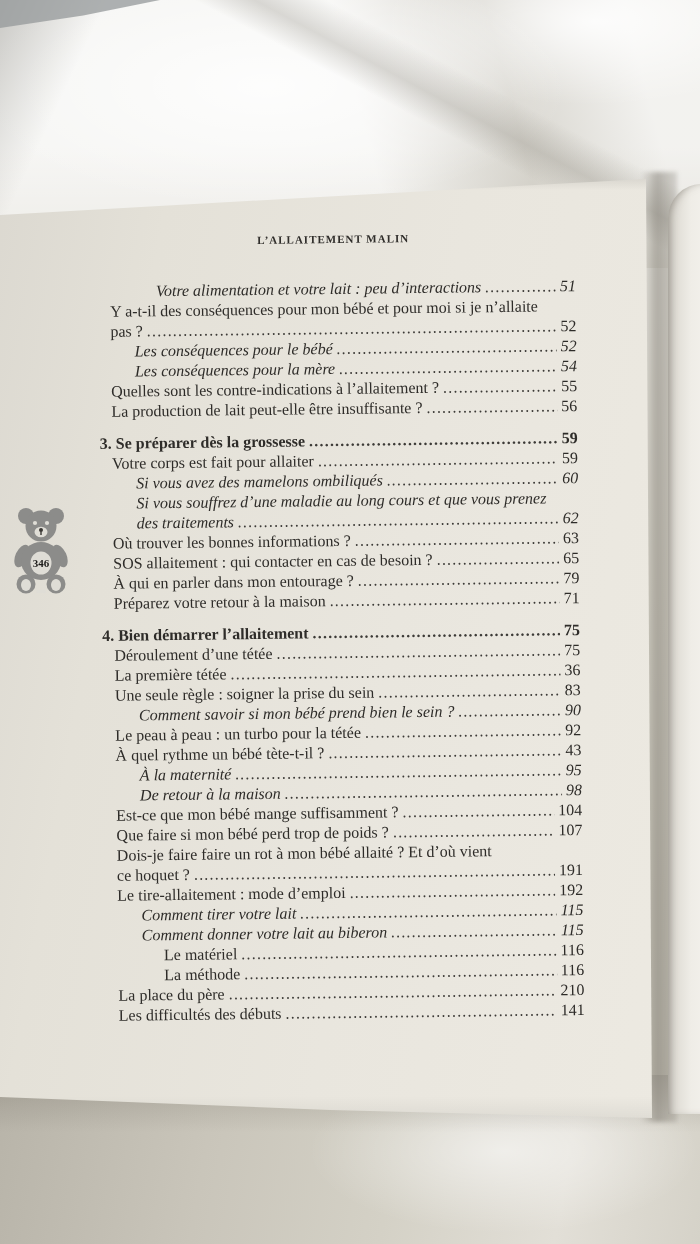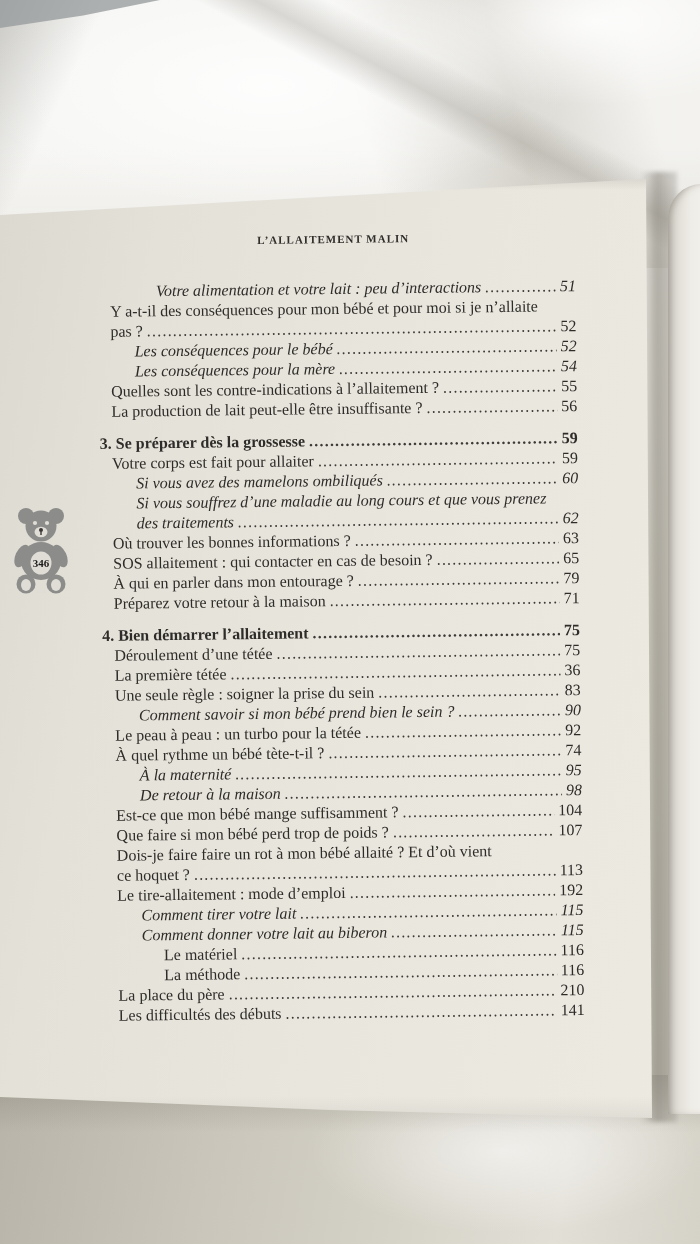--- a/index.html
+++ b/index.html
@@ -226,21 +226,21 @@
         <span class="pg">90</span>
       </div>
     <div class="row l1">
         <span>Le peau à peau : un turbo pour la tétée</span>
         <span class="dots"></span>
         <span class="pg">92</span>
       </div>
     <div class="row l1">
         <span>À quel rythme un bébé tète-t-il ?</span>
         <span class="dots"></span>
-        <span class="pg">74</span>
+        <span class="pg">43</span>
       </div>
     <div class="row l2 it">
         <span>À la maternité</span>
         <span class="dots"></span>
         <span class="pg">95</span>
       </div>
     <div class="row l2 it">
         <span>De retour à la maison</span>
         <span class="dots"></span>
         <span class="pg">98</span>
@@ -255,21 +255,21 @@
         <span class="dots"></span>
         <span class="pg">107</span>
       </div>
 
     <div class="row l1">
         <span>Dois-je faire faire un rot à mon bébé allaité ? Et d’où vient</span>
       </div>
     <div class="row l1">
         <span>ce hoquet ?</span>
         <span class="dots"></span>
-        <span class="pg">113</span>
+        <span class="pg">191</span>
       </div>
 
     <div class="row l1">
         <span>Le tire-allaitement : mode d’emploi</span>
         <span class="dots"></span>
         <span class="pg">192</span>
       </div>
     <div class="row l2 it">
         <span>Comment tirer votre lait</span>
         <span class="dots"></span>

